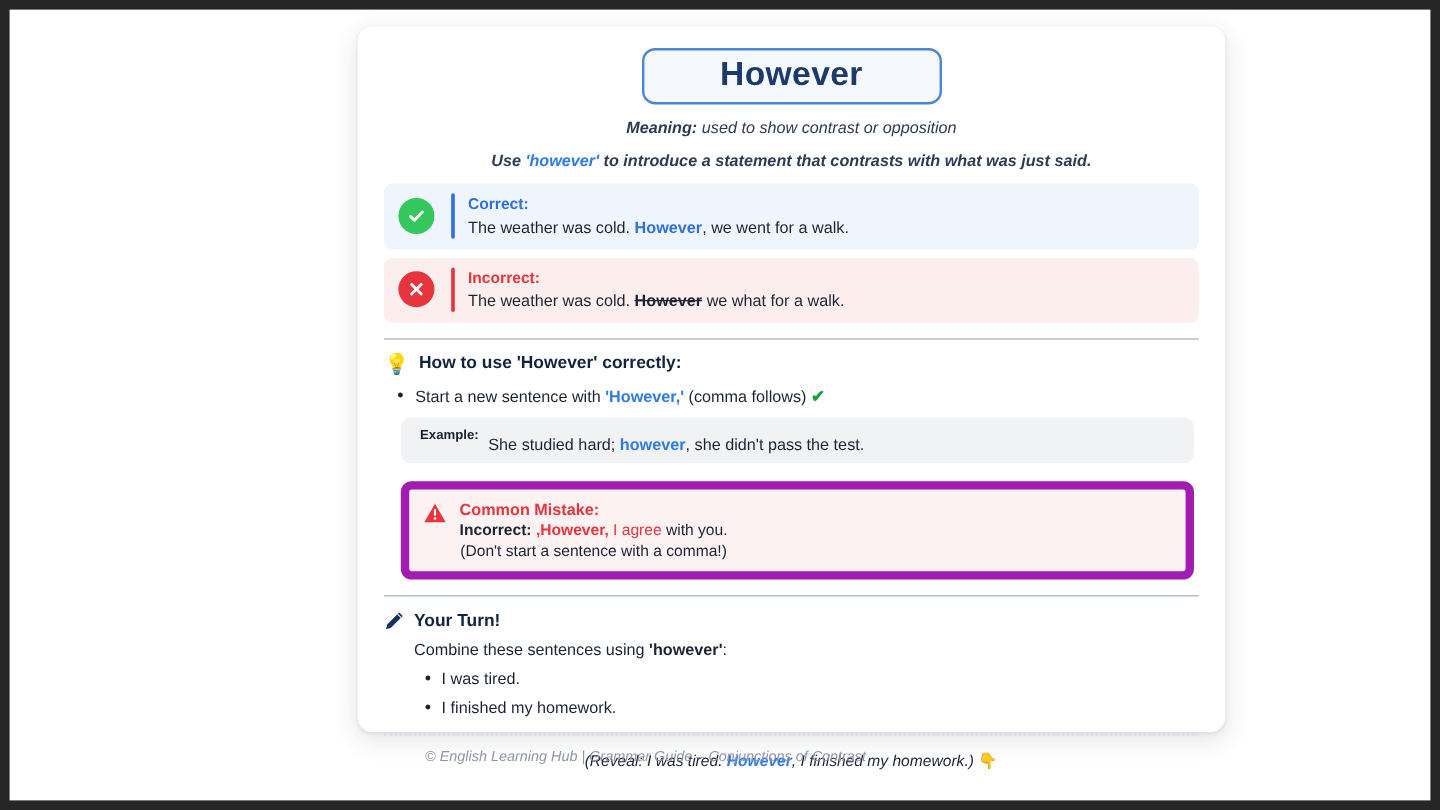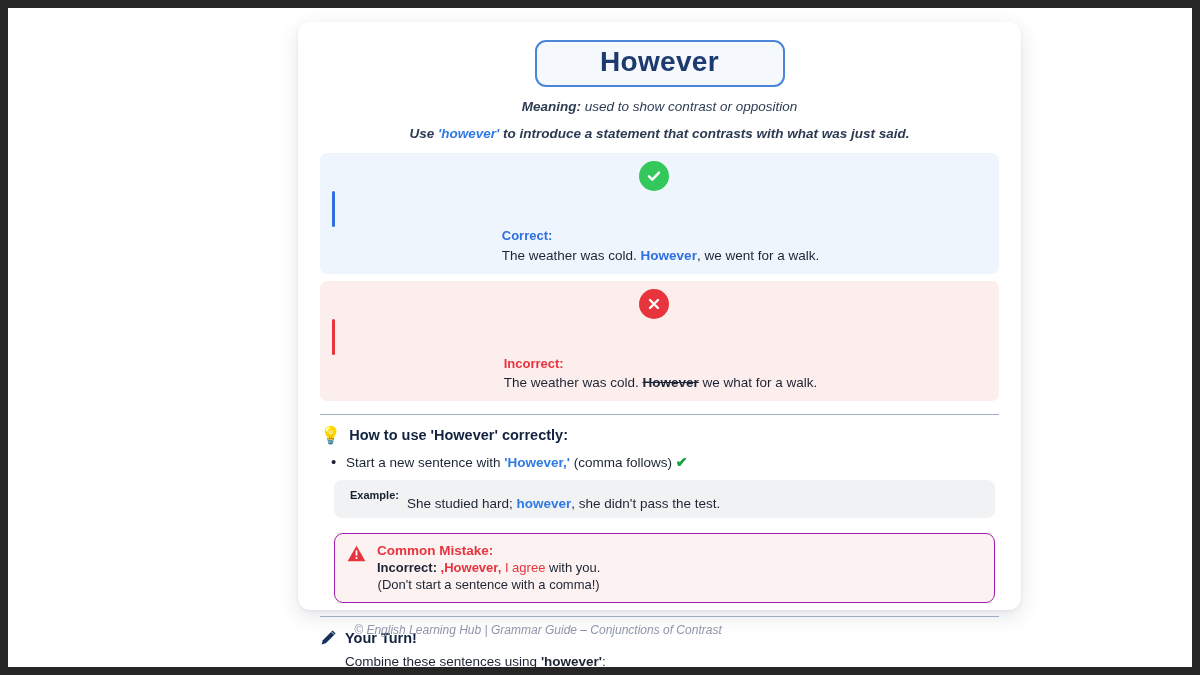--- a/index.html
+++ b/index.html
@@ -78,21 +78,20 @@
   }
   .usage .kw { color: #2f7ae5; }
 
   
   .ex-row {
     display: flex;
     align-items: center;
     border-radius: 7px;
     padding: 8px 10px 9px 12px;
     margin-top: 10px;
-    flex-direction: column;
   }
   .ex-row.correct { background: #eff5fd; }
   .ex-row.incorrect { background: #fdeeee; margin-top: 7px; }
 
   .badge-icon {
     width: 30px; height: 30px;
     border-radius: 50%;
     flex: 0 0 30px;
     display: flex;
     align-items: center;
@@ -196,21 +195,21 @@
     font-size: 13.5px;
     color: #1c2433;
     margin-left: 8px;
     position: relative;
     top: 5px;
   }
   .example-sentence .hl { color: #2f7ae5; font-weight: bold; }
 
   
   .mistake-box {
-    border: 1px solid #a21caf;
+    border: 7px solid #a21caf;
     background: #fdf2f2;
     border-radius: 9px;
     padding: 9px 12px 10px 12px;
     margin-top: 15px;
     margin-left: 14px;
     margin-right: 4px;
     display: flex;
     align-items: flex-start;
   }
   .warn-icon { flex: 0 0 auto; margin-right: 11px; margin-top: 2px; }

